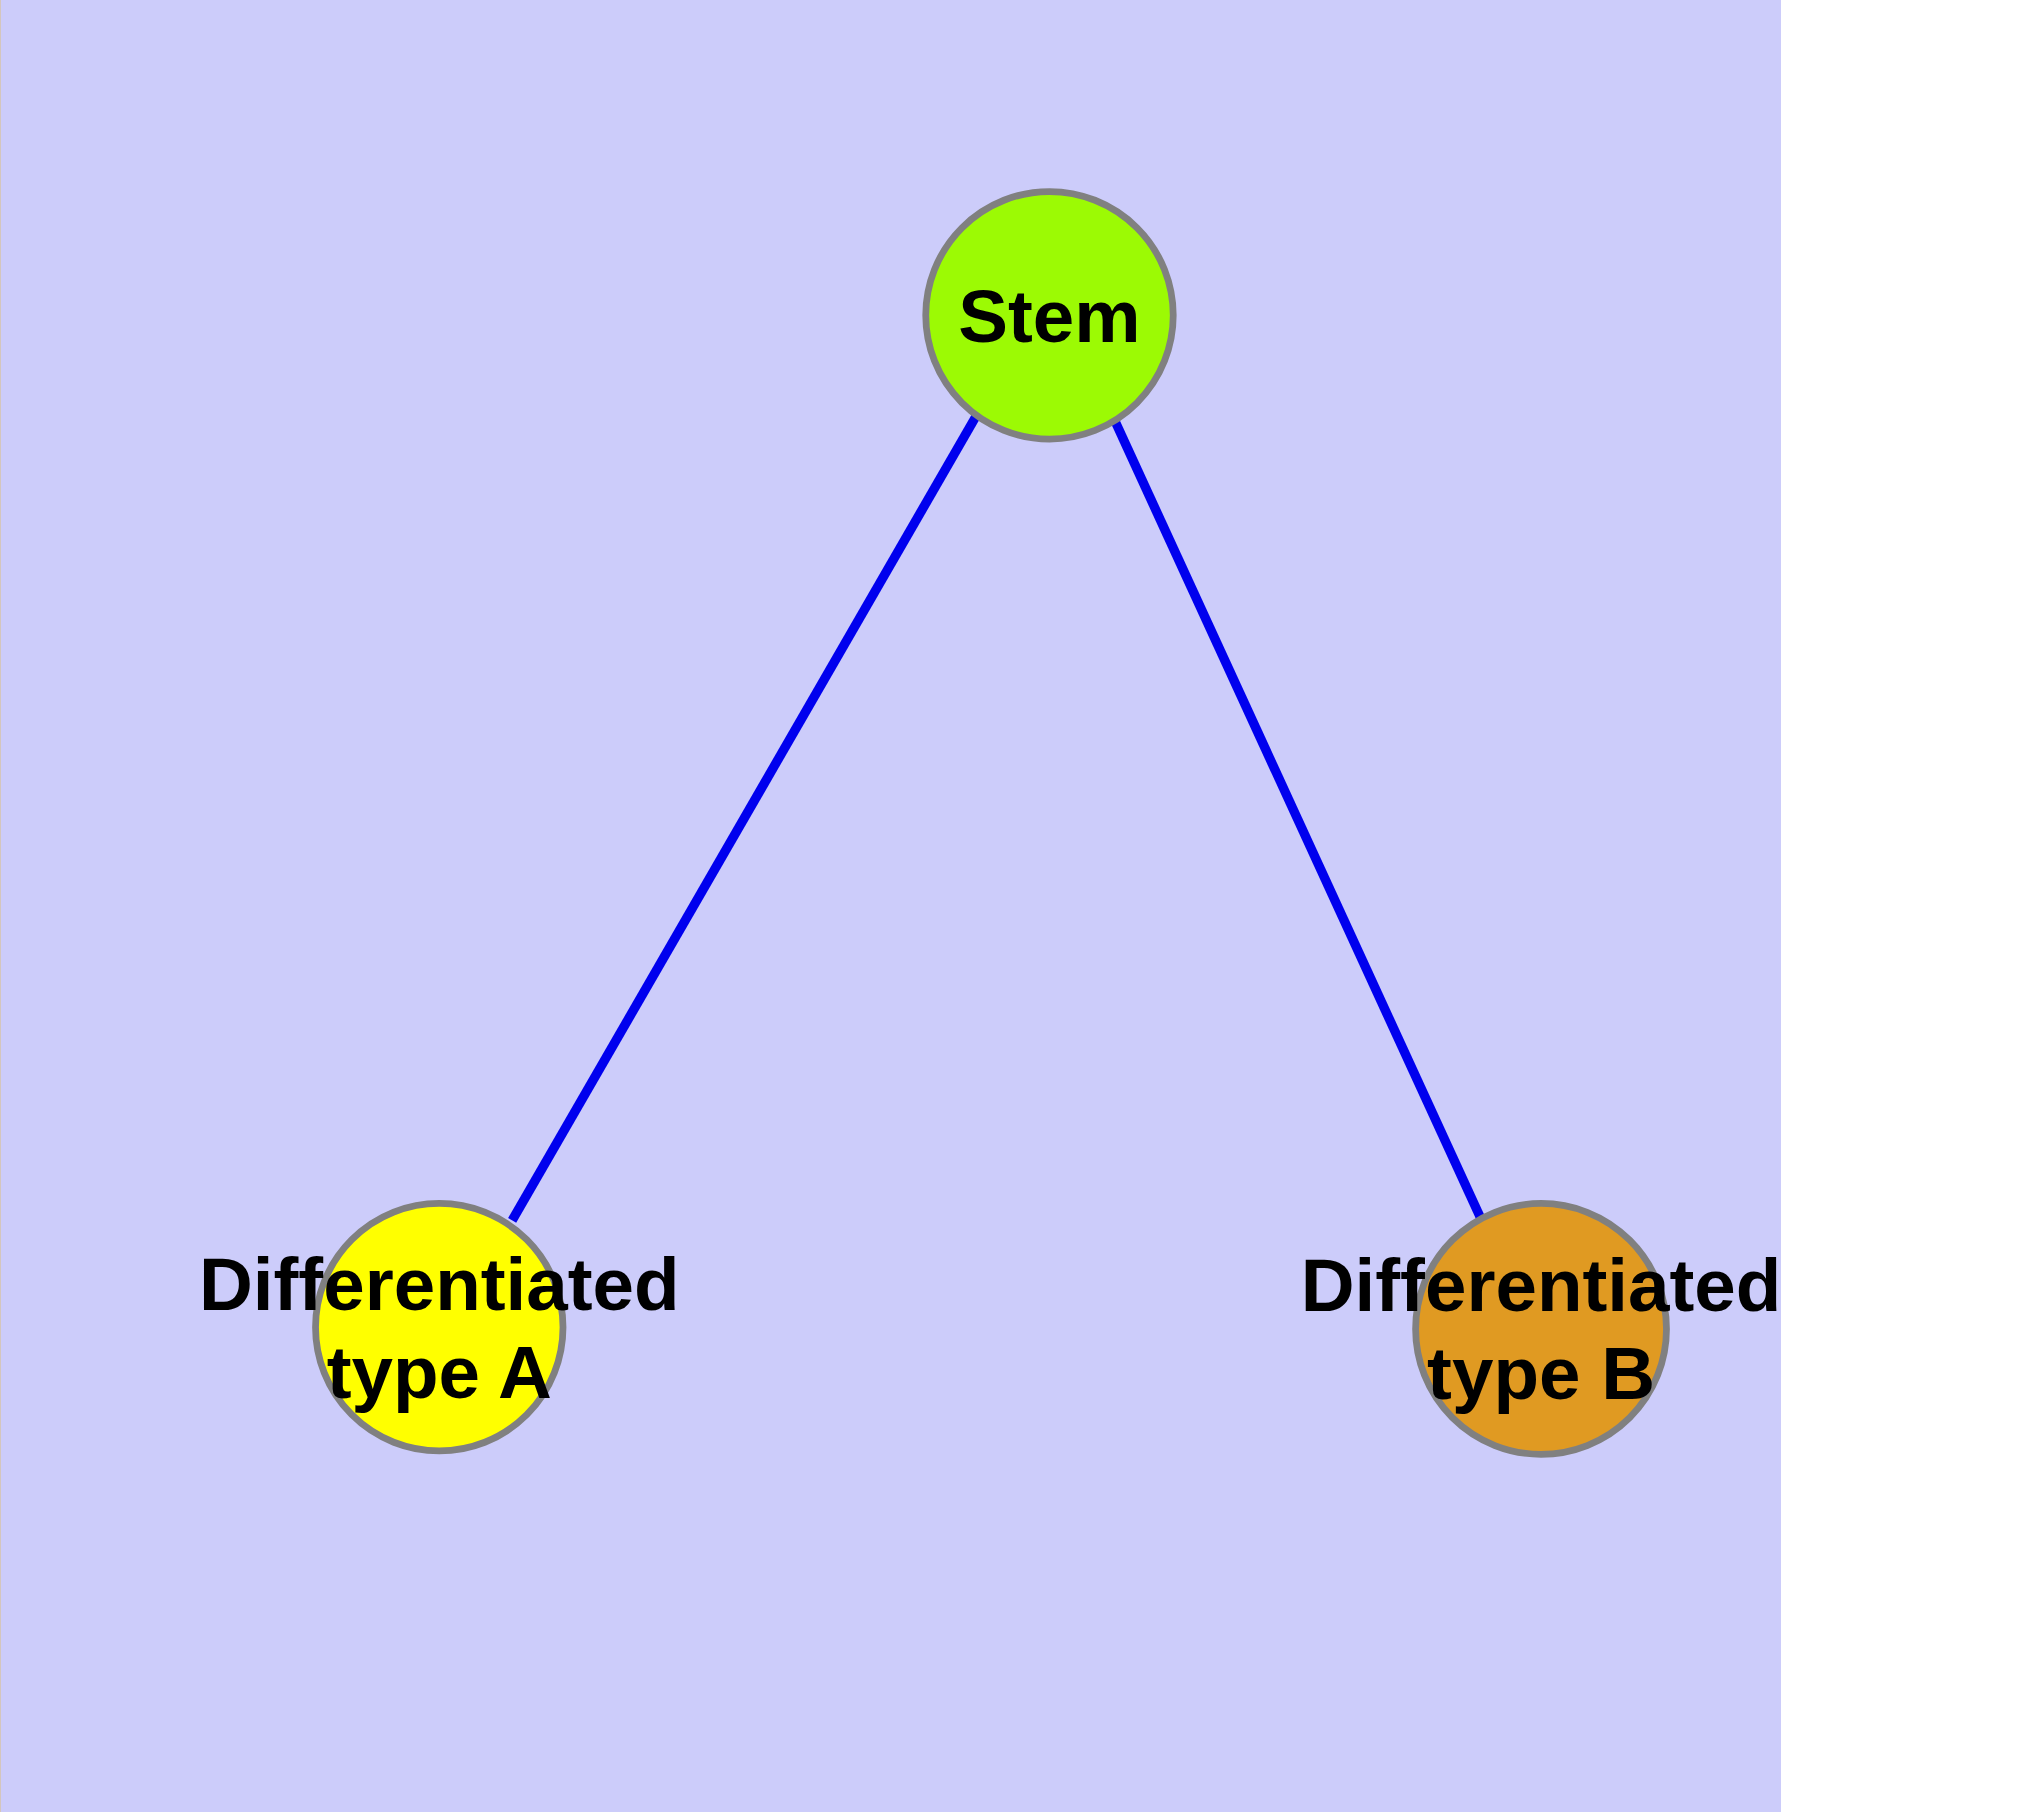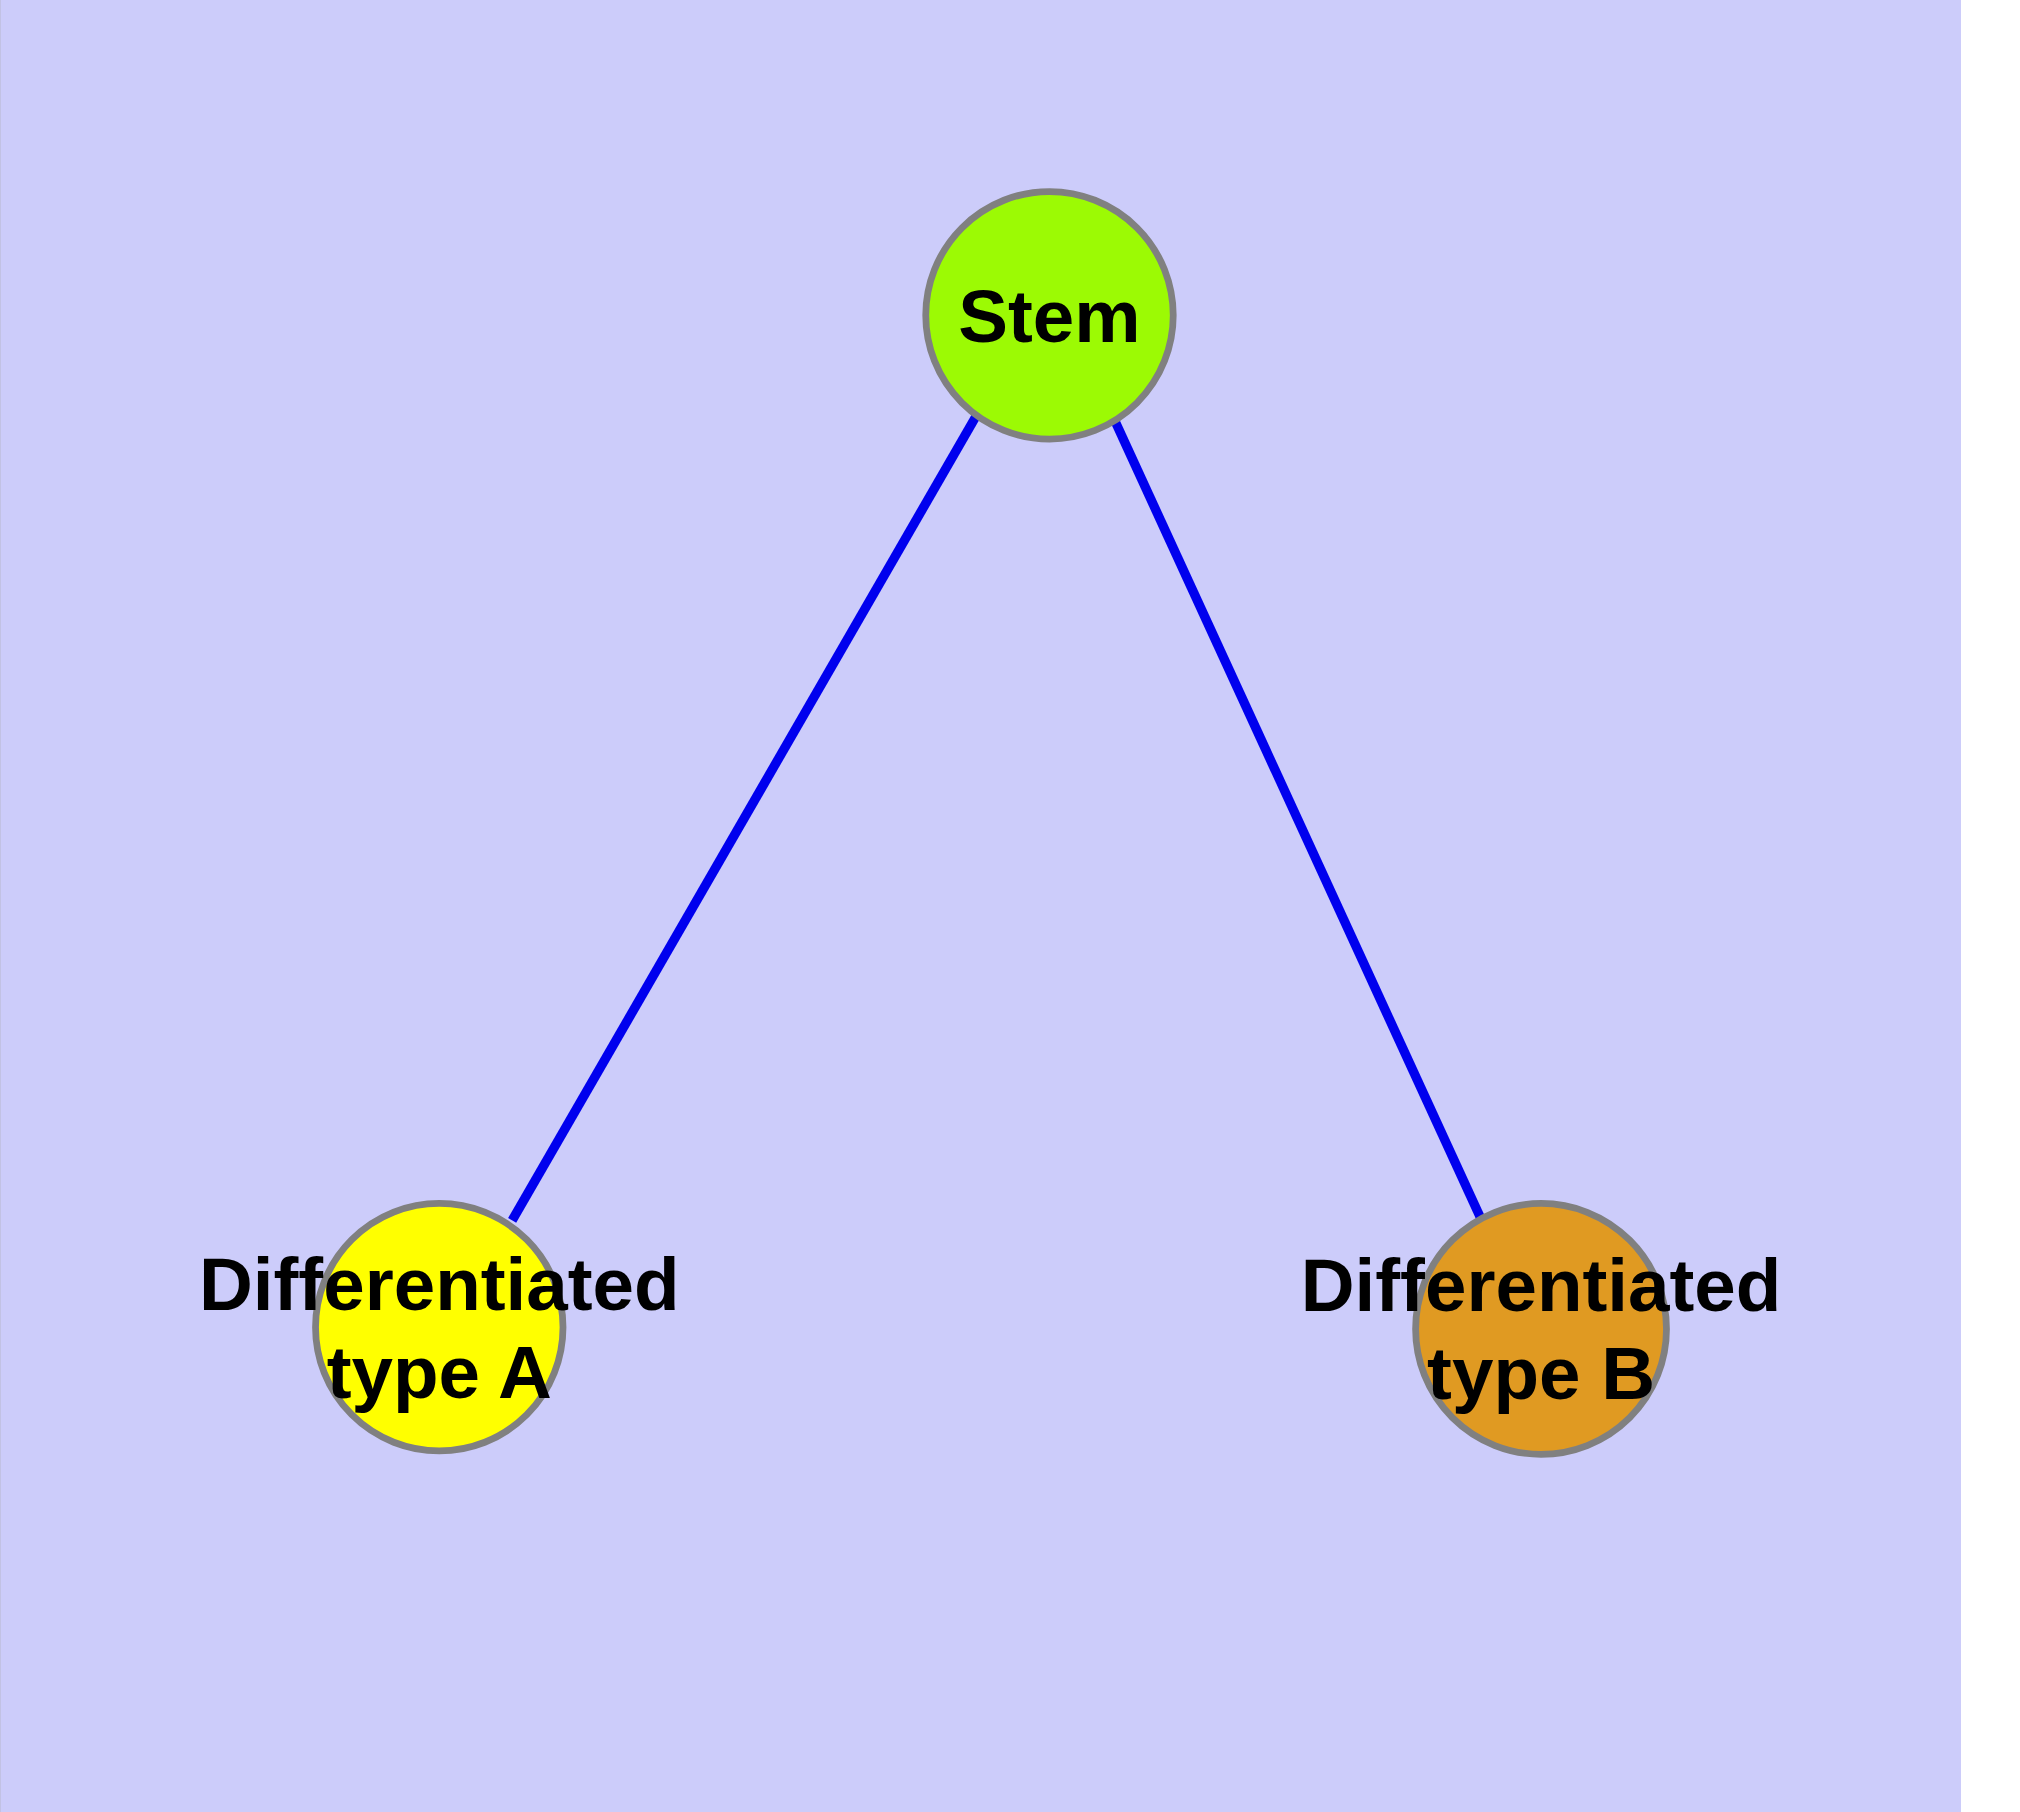--- a/index.html
+++ b/index.html
@@ -27,21 +27,21 @@
     font-family: "Liberation Sans", sans-serif;
     font-weight: bold;
     fill: #000000;
     text-anchor: middle;
     dominant-baseline: alphabetic;
   }
 </style>
 </head>
 <body>
 
-<div id="canvas" style="width: 1961px; height: 1812px; background: #a3a3a3;">
+<div id="canvas" style="width: 1781px; height: 1812px; background: #eab308;">
   <svg id="graph-svg" viewBox="0 0 2384 2138" xmlns="http://www.w3.org/2000/svg">
     <rect id="bg-rect" x="0" y="0" width="2384" height="2138" fill="#ccccfa"></rect>
     <g id="edges-layer">
         <line x1="1152" y1="490" x2="604" y2="1440" stroke="#0000ee" stroke-width="11" stroke-linecap="butt"></line>
         <line x1="1314" y1="494" x2="1748" y2="1440" stroke="#0000ee" stroke-width="11" stroke-linecap="butt"></line>
       </g>
     <g id="nodes-layer">
         <circle cx="1238" cy="372" r="146" fill="#9cfa04" stroke="#808080" stroke-width="8"></circle>
         <circle cx="518" cy="1566" r="146" fill="#ffff00" stroke="#808080" stroke-width="8"></circle>
         <circle cx="1818" cy="1568" r="148" fill="#e09a22" stroke="#808080" stroke-width="8"></circle>

